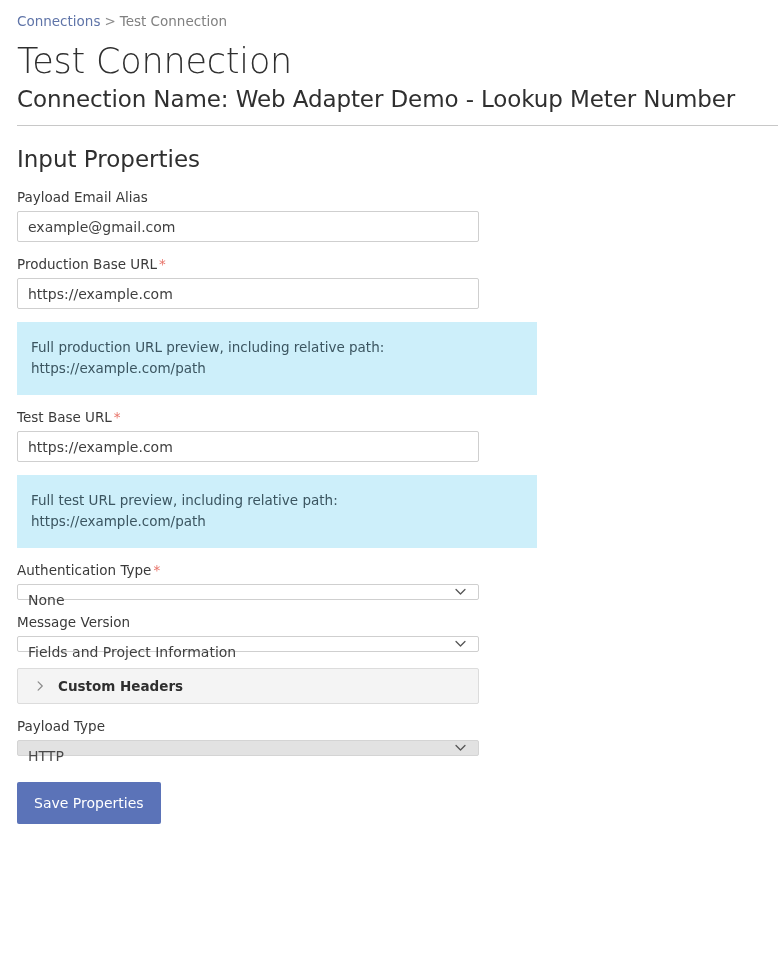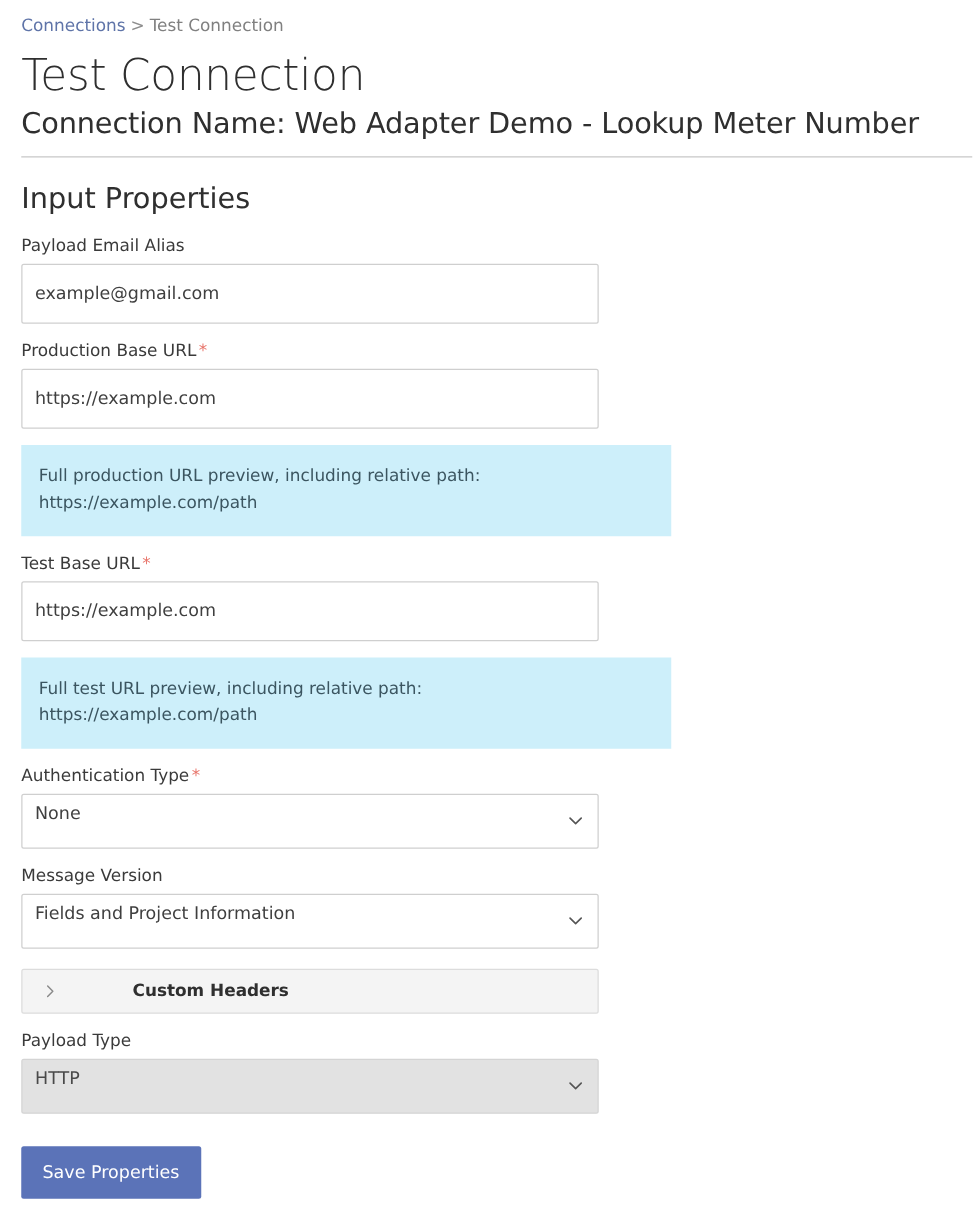--- a/index.html
+++ b/index.html
@@ -93,37 +93,37 @@
   }
   .req-star {
     color: #e8746a;
     font-size: 13.5px;
     padding-left: 2px;
   }
 
   .text-input {
     display: block;
     width: 462px;
-    height: 48px;
+    height: 31px;
     padding: 0 10px;
     border: 1px solid #cfcfcf;
     border-radius: 2px;
     background: #ffffff;
     font-family: "DejaVu Sans", "Liberation Sans", sans-serif;
     font-size: 14px;
     color: #3f3f3f;
     line-height: 29px;
     outline: none;
   }
 
   
   .select-control {
     position: relative;
     width: 462px;
-    height: 44px;
+    height: 16px;
     border: 1px solid #cfcfcf;
     border-radius: 2px;
     background: #ffffff;
     cursor: pointer;
   }
   .select-control .select-value {
     display: block;
     font-size: 14px;
     color: #3f3f3f;
     line-height: 30px;
@@ -165,21 +165,20 @@
     width: 462px;
     height: 36px;
     background: #f4f4f4;
     border: 1px solid #dcdcdc;
     border-radius: 2px;
     display: flex;
     align-items: center;
     padding-left: 16px;
     margin-top: 16px;
     cursor: pointer;
-    gap: 48px;
   }
   .chevron-right {
     width: 12px;
     height: 12px;
     margin-right: 12px;
     flex: 0 0 auto;
   }
   .chevron-right svg { display: block; }
   .accordion-label {
     font-size: 13.5px;

